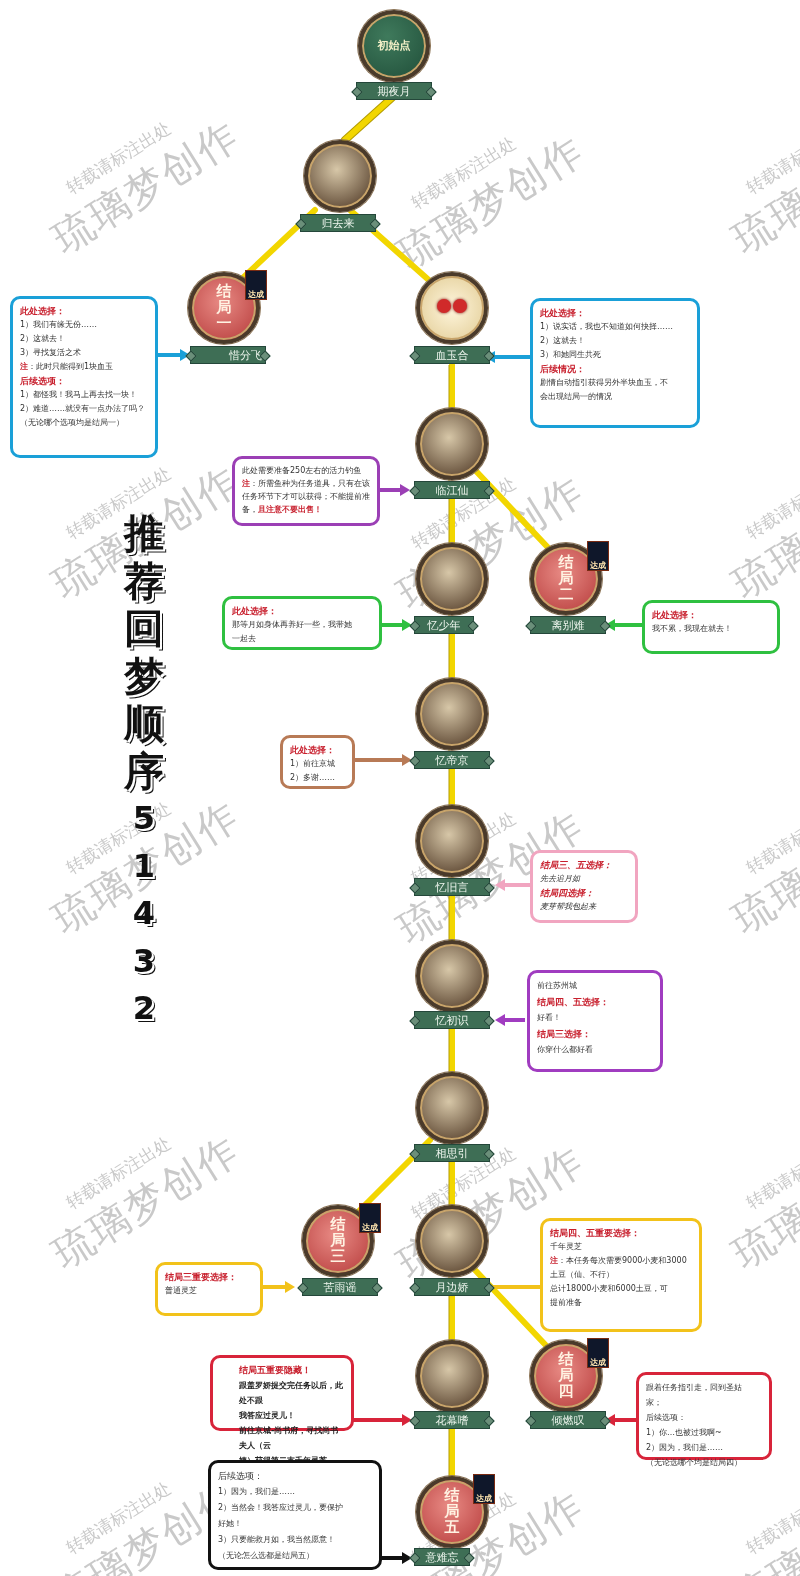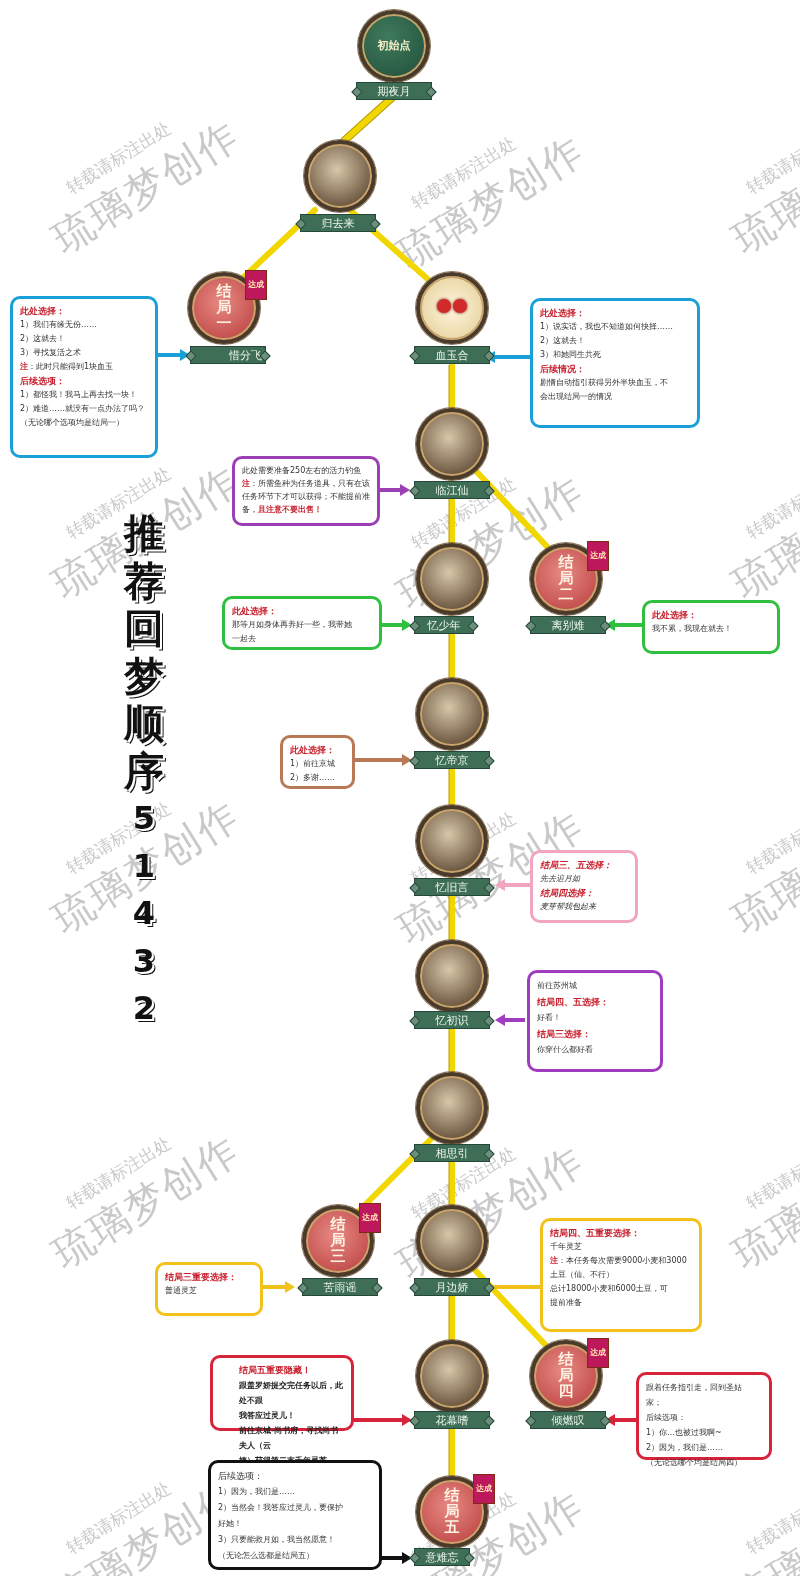--- a/index.html
+++ b/index.html
@@ -13,22 +13,22 @@
           border:4px solid #4a3a2a; box-shadow:0 0 0 2px #c8a46a inset, 0 0 0 1px #8b7355; box-sizing:border-box; overflow:hidden; }
   .node.start { background:radial-gradient(circle at 40% 35%, #3f7a5c, #1f4d38); }
   .node.scene { background:radial-gradient(circle at 45% 40%, #d7c7a8, #6f5a44 70%, #3a2c20); }
   .node.jade  { background:radial-gradient(circle at 50% 50%, #fff6dd, #e9d7a8 70%, #b89a60); }
   .node.ending{ background:radial-gradient(circle at 45% 40%, #e88a84, #c4514f 70%, #8e2e2e); }
   .node .inner { position:absolute; inset:0; display:flex; align-items:center; justify-content:center; flex-direction:column;
           font-family:"DejaVu Serif", serif; font-weight:bold; color:#fff2e2; line-height:1.05; }
   .node.start .inner { color:#f3f0c8; font-size:11px; }
   .node.ending .inner { font-size:15px; }
   .node .jade-dot { width:14px; height:14px; border-radius:50%; background:#d02a2a; display:inline-block; margin:0 1px; box-shadow:0 0 3px #7a0a0a; }
-  .badge { position:absolute; width:20px; height:28px; background:#be185d; border:1px solid #7a2b12; border-radius:0;
-           color:#ffe6b0; font-size:8px; font-weight:bold; display:flex; flex-direction:column; align-items:center; justify-content:center; line-height:1; }
+  .badge { position:absolute; width:20px; height:28px; background:#0f172a; border:1px solid #7a2b12; border-radius:0;
+           color:#ffe6b0; font-size:8px; font-weight:bold; display:flex; flex-direction:column; align-items:center; justify-content:flex-end; line-height:1; }
   .label { position:absolute; height:18px; background:#3e6e55; border:1px solid #24473a; color:#eef6ee;
            font-size:11px; text-align:center; line-height:18px; box-sizing:border-box; }
   .label::before, .label::after { content:""; position:absolute; top:5px; width:6px; height:6px; background:#6b8f7a; transform:rotate(45deg); border:1px solid #24473a; }
   .label::before { left:-4px; } .label::after { right:-4px; }
   .box { position:absolute; background:#fff; border:3px solid; border-radius:10px; box-sizing:border-box;
          padding:5px 7px; font-size:8px; line-height:14px; color:#333; }
   .box .hd { color:#c8202e; font-weight:bold; font-size:9px; }
   .box .bd { color:#222; font-weight:bold; }
   .box .note { color:#c8202e; font-weight:bold; }
   .vtitle { position:absolute; left:114px; top:510px; width:60px; text-align:center;

